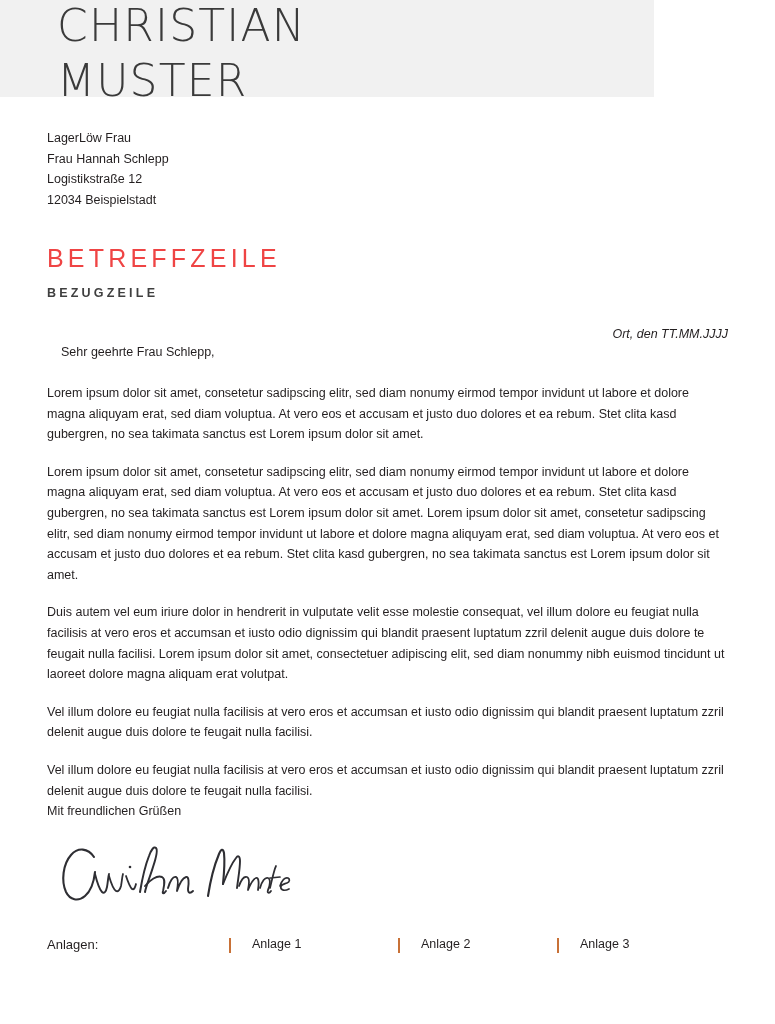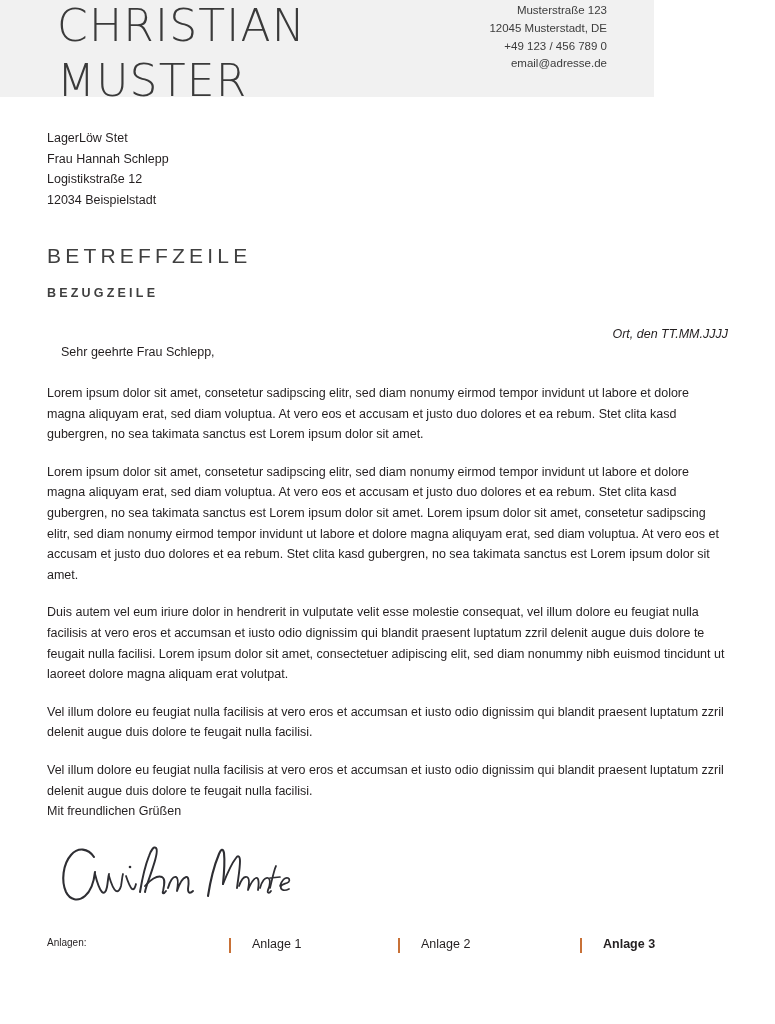--- a/index.html
+++ b/index.html
@@ -59,23 +59,23 @@
     line-height: 20.5px;
     color: #231f20;
   }
   .recipient div { white-space: nowrap; }
 
   
   .subject-line {
     position: absolute;
     left: 47px;
     top: 244px;
-    font-size: 21px;
+    font-size: 25px;
     letter-spacing: 4.2px;
-    color: #404040;
+    color: #ef4444;
     font-weight: 400;
     white-space: nowrap;
   }
   .reference-line {
     position: absolute;
     left: 47px;
     top: 286px;
     font-size: 12.5px;
     letter-spacing: 3.2px;
     font-weight: bold;
@@ -141,21 +141,21 @@
     position: absolute;
     left: 47px;
     top: 937px;
     width: 682px;
     height: 22px;
   }
   .attachments-label {
     position: absolute;
     left: 0;
     top: 0;
-    font-size: 10px;
+    font-size: 13px;
     color: #231f20;
     white-space: nowrap;
   }
   .attachment-item {
     position: absolute;
     top: 0;
     font-size: 12.5px;
     color: #231f20;
     white-space: nowrap;
     padding-left: 23px;
@@ -164,39 +164,33 @@
     content: "";
     position: absolute;
     left: 0;
     top: 1px;
     width: 2px;
     height: 15px;
     background: #c87137;
   }
   .att-1 { left: 182px; }
   .att-2 { left: 351px; }
-  .att-3 { left: 533px; font-weight: bold; }
+  .att-3 { left: 510px; }
 </style>
 </head>
 <body>
 
 <div class="letterhead">
   <div class="brand-name">CHRISTIAN
 MUSTER</div>
 
-  <div class="sender-block">
-    <div>Musterstraße 123</div>
-    <div>12045 Musterstadt, DE</div>
-    <div>+49 123 / 456 789 0</div>
-    <div>email@adresse.de</div>
-  </div>
 </div>
 
 <div class="recipient">
-  <div>LagerLöw Stet</div>
+  <div>LagerLöw Frau</div>
   <div>Frau Hannah Schlepp</div>
   <div>Logistikstraße 12</div>
   <div>12034 Beispielstadt</div>
 </div>
 
 <div class="subject-line">BETREFFZEILE</div>
 <div class="reference-line">BEZUGZEILE</div>
 
 <div class="date-line">Ort, den TT.MM.JJJJ</div>
 

